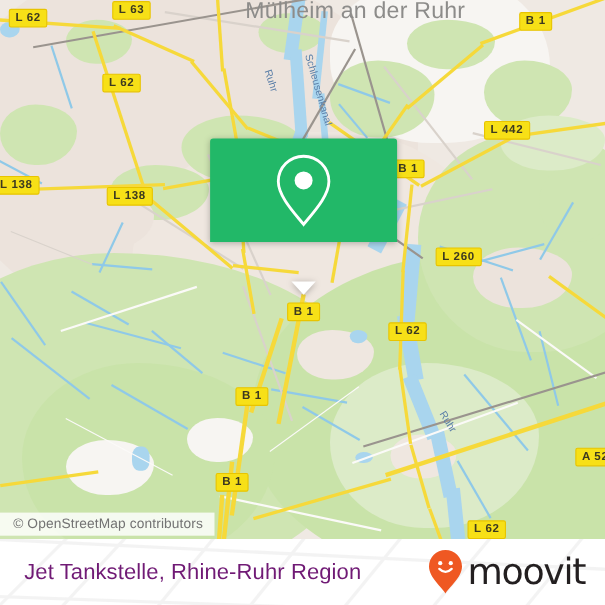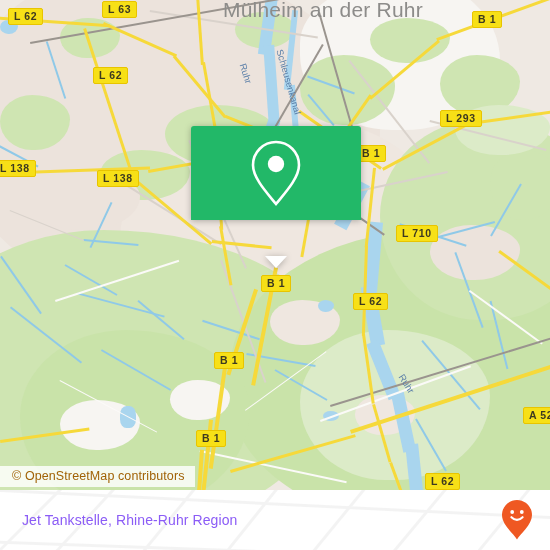--- a/index.html
+++ b/index.html
@@ -68,21 +68,21 @@
     white-space:nowrap;
     font-family:"Liberation Sans", sans-serif;
   }
 
   
   .attribution{
     position:absolute;left:0;top:466px;
     background:rgba(255,255,255,.82);
     padding:3px 10px 4px 12px;
     font-size:12.5px;
-    color:#a16207;
+    color:#737373;
     white-space:nowrap;
     letter-spacing:.1px;
   }
 
   
   .popup{
     position:absolute;left:191px;top:126px;width:170px;
     filter:drop-shadow(0 1px 3px rgba(0,0,0,.28));
   }
   .popup-head{
@@ -113,21 +113,21 @@
     background:#ffffff;
     overflow:hidden;
   }
   .footer-watermark{
     position:absolute;left:0;top:-20px;width:550px;height:100px;
     opacity:.5;
   }
   .footer-title{
     position:absolute;left:22px;top:0;height:60px;
     display:flex;align-items:center;
-    font-size:14px;color:#8b5cf6;letter-spacing:.1px;
+    font-size:20px;color:#701a75;letter-spacing:.1px;
     z-index:2;
   }
   .brand{
     position:absolute;right:18px;top:0;height:60px;
     display:flex;align-items:center;gap:5px;z-index:2;
   }
   .brand-text{
     font-size:33px;color:#231f20;letter-spacing:-1.2px;
     font-family:"DejaVu Sans", sans-serif;
     font-weight:400;
@@ -295,25 +295,25 @@
       <div class="river-label" style="left:248px;top:62px;transform:rotate(72deg);transform-origin:0 0;">Ruhr</div>
       <div class="river-label" style="left:285px;top:48px;transform:rotate(74deg);transform-origin:0 0;">Schleusenkanal</div>
       <div class="river-label" style="left:406px;top:372px;transform:rotate(58deg);transform-origin:0 0;">Ruhr</div>
     </div>
 
     <div class="map-layer">
       <div class="shield" style="left:8px;top:8px;">L 62</div>
       <div class="shield" style="left:102px;top:1px;">L 63</div>
       <div class="shield" style="left:472px;top:11px;">B 1</div>
       <div class="shield" style="left:93px;top:67px;">L 62</div>
-      <div class="shield" style="left:440px;top:110px;">L 293</div>
+      <div class="shield" style="left:440px;top:110px;">L 442</div>
       <div class="shield" style="left:-6px;top:160px;">L 138</div>
       <div class="shield" style="left:97px;top:170px;">L 138</div>
       <div class="shield" style="left:356px;top:145px;">B 1</div>
-      <div class="shield" style="left:396px;top:225px;">L 710</div>
+      <div class="shield" style="left:396px;top:225px;">L 260</div>
       <div class="shield" style="left:261px;top:275px;">B 1</div>
       <div class="shield" style="left:353px;top:293px;">L 62</div>
       <div class="shield" style="left:214px;top:352px;">B 1</div>
       <div class="shield" style="left:523px;top:407px;">A 52</div>
       <div class="shield" style="left:196px;top:430px;">B 1</div>
       <div class="shield" style="left:425px;top:473px;">L 62</div>
     </div>
 
     <div class="attribution">© OpenStreetMap contributors</div>
 
@@ -347,16 +347,17 @@
       <span>Jet Tankstelle, Rhine-Ruhr Region</span>
     </div>
 
     <div class="brand">
       <svg width="30" height="40" viewBox="0 0 30 40">
         <path d="M15 0 C6.7 0 0 6.7 0 15 C0 25 12 34 15 39.5 C18 34 30 25 30 15 C30 6.7 23.3 0 15 0 Z" fill="#ef5822"></path>
         <circle cx="10.2" cy="12" r="1.9" fill="#ffffff"></circle>
         <circle cx="19.8" cy="12" r="1.9" fill="#ffffff"></circle>
         <path d="M9.4 17.2 Q15 22.6 20.6 17.2" stroke="#ffffff" stroke-width="2.1" fill="none" stroke-linecap="round"></path>
       </svg>
+      <span class="brand-text">moovit</span>
     </div>
   </div>
 
 </div>
 
 </body></html>

